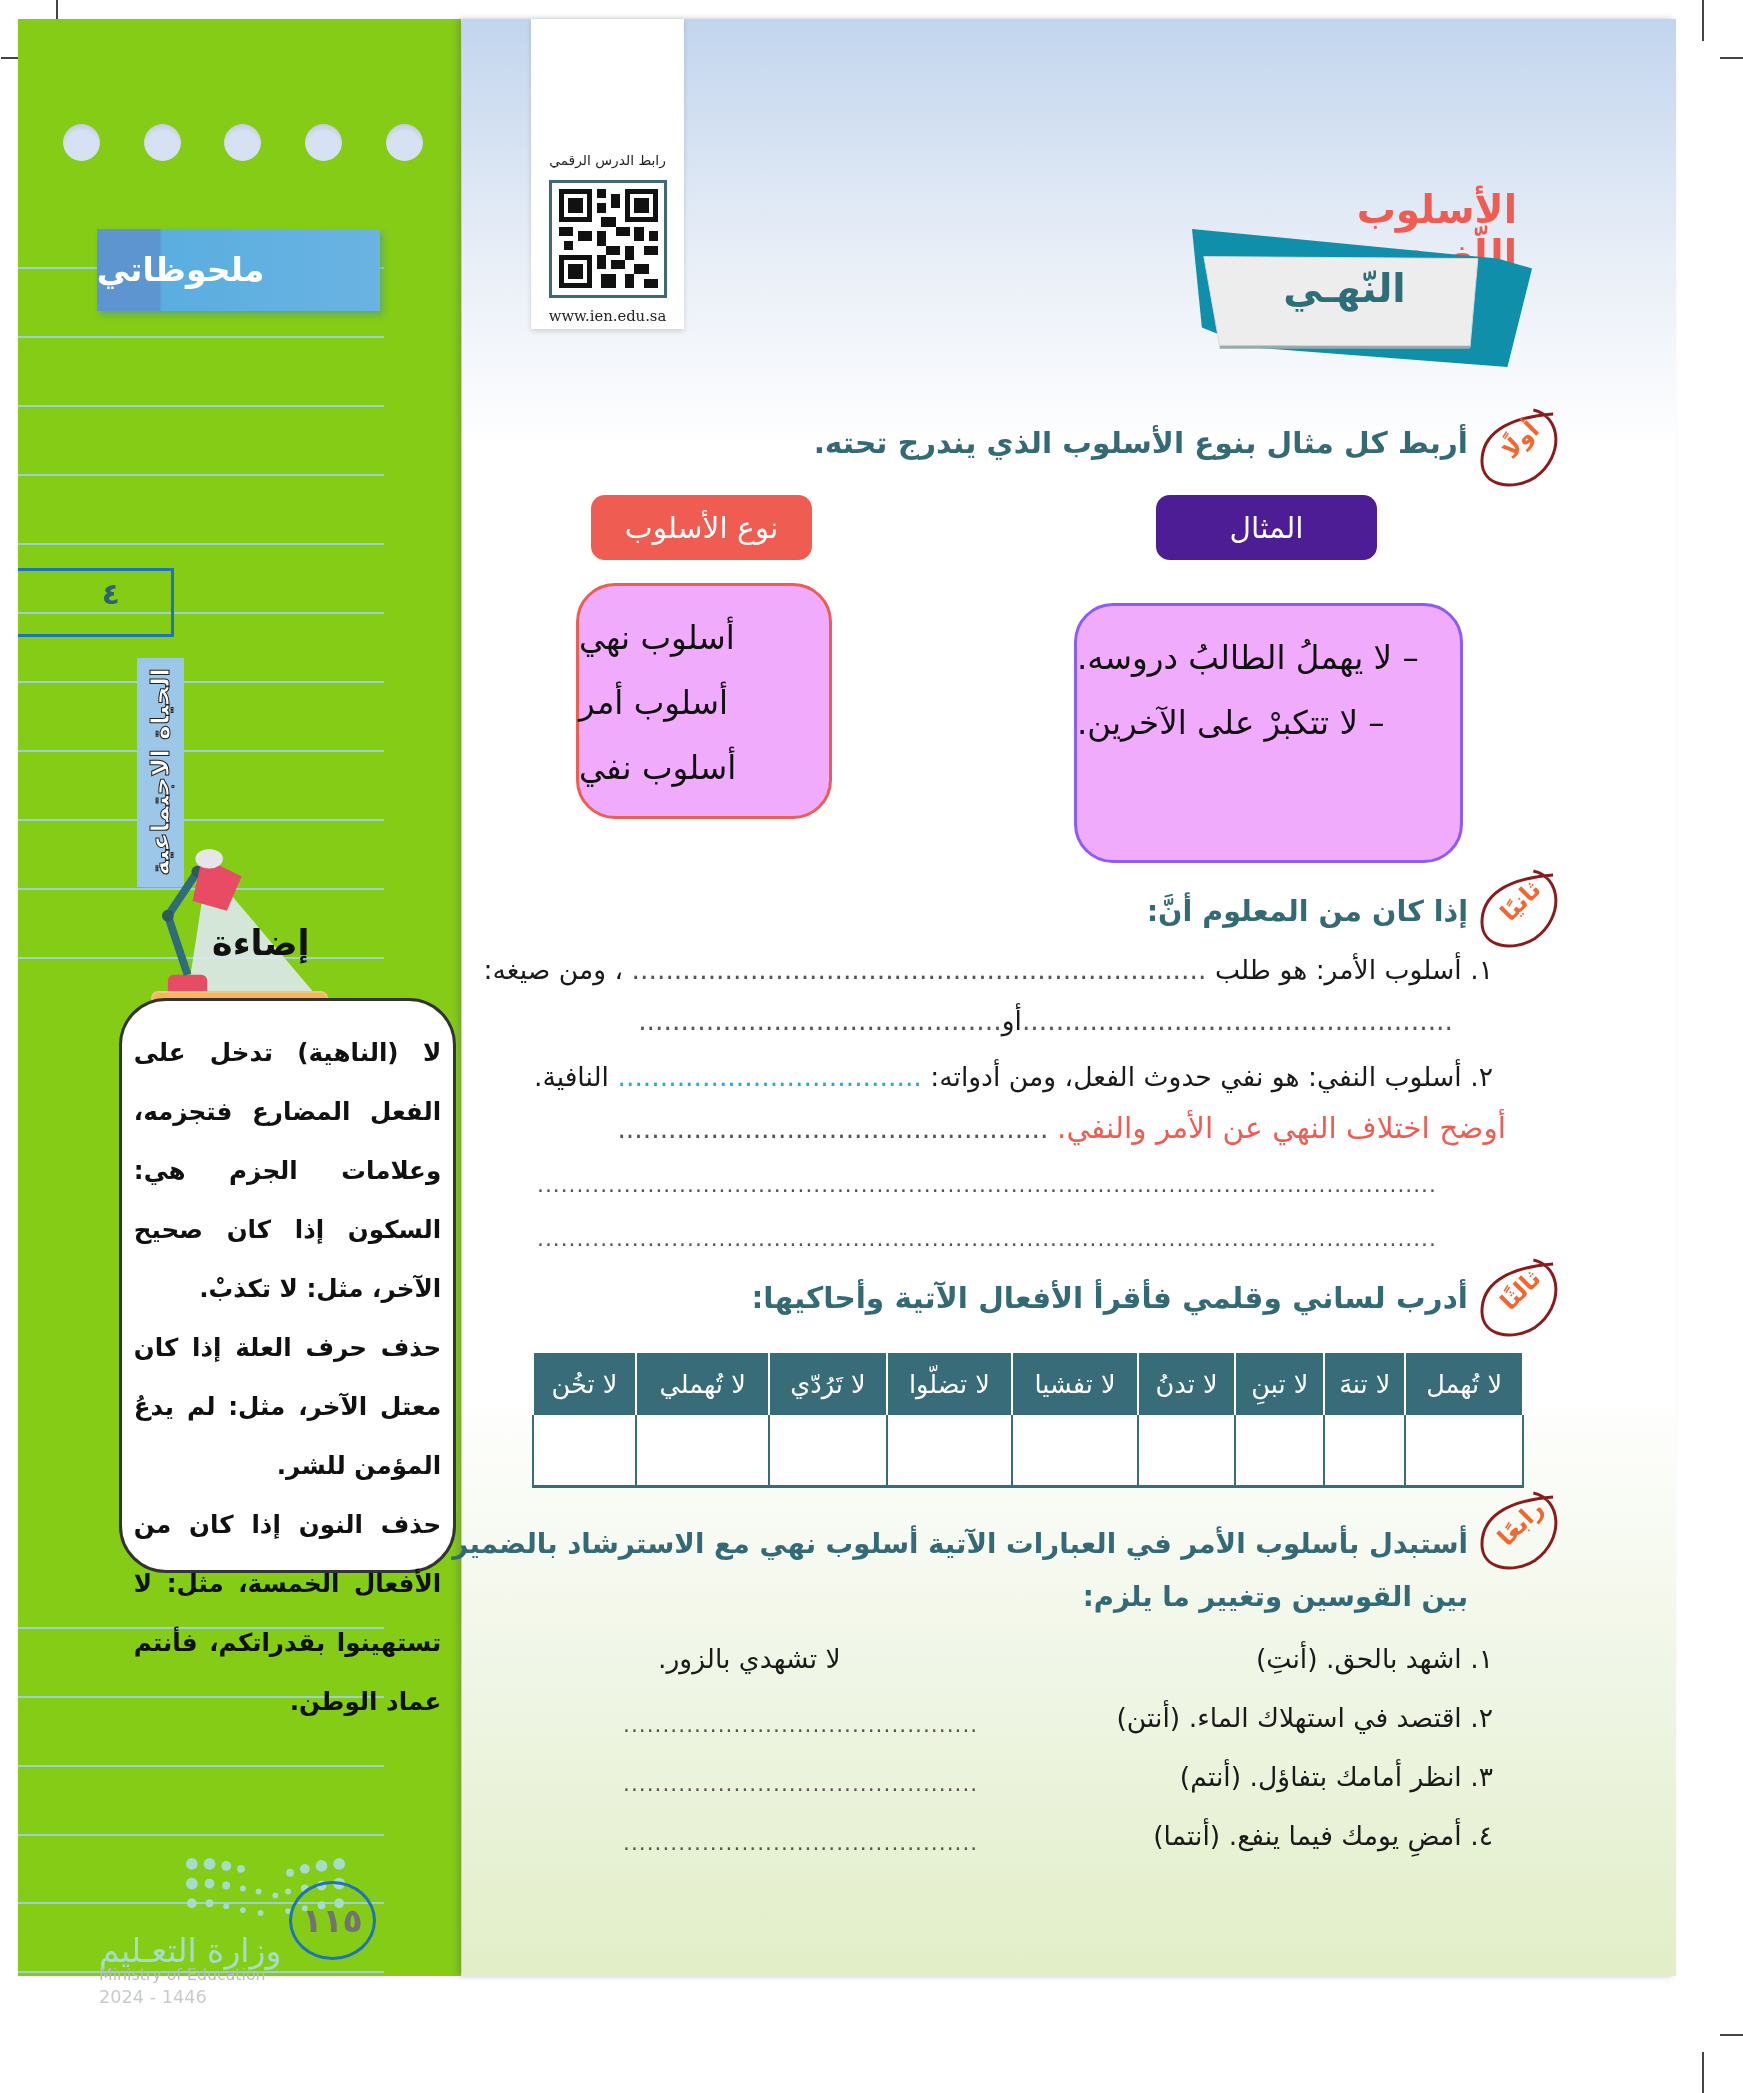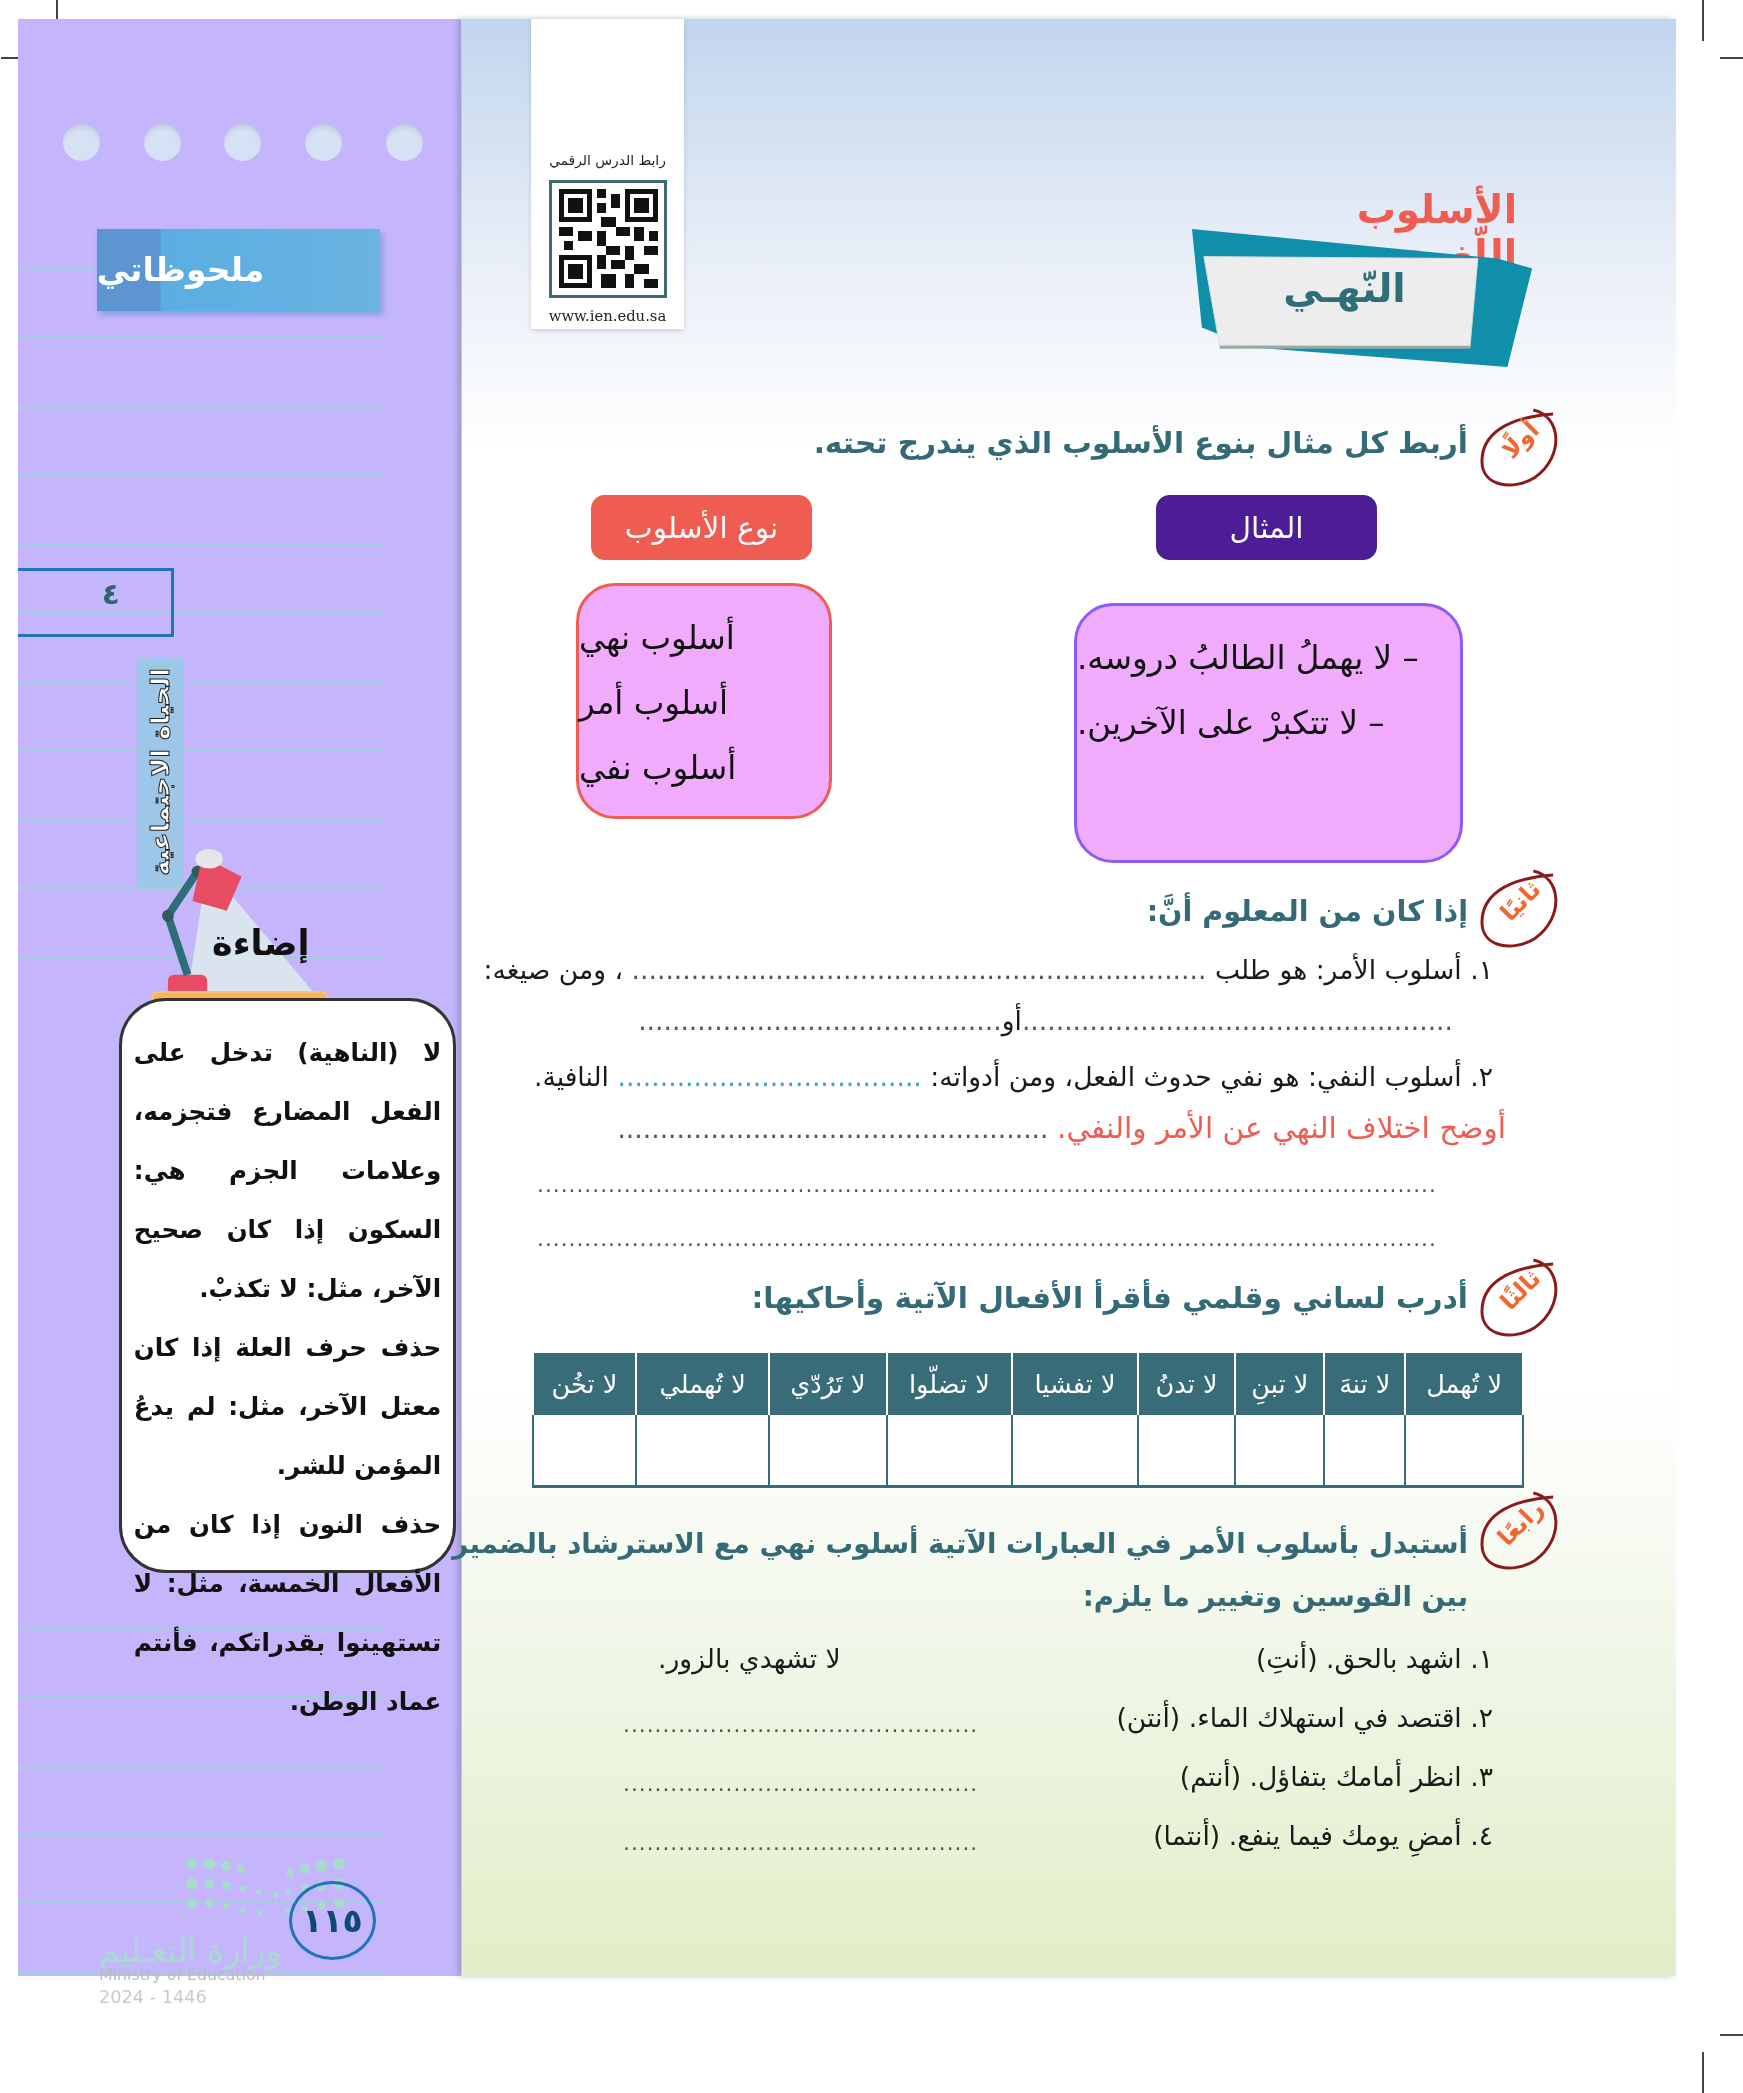--- a/index.html
+++ b/index.html
@@ -5,21 +5,21 @@
   * { box-sizing: border-box; margin: 0; padding: 0; }
   html, body { width: 1744px; height: 2093px; background: #ffffff; overflow: hidden; }
   body { position: relative; font-family: "DejaVu Sans", sans-serif; direction: rtl; }
 
   
   .crop { position: absolute; background: #444; }
 
   
   .notes {
     position: absolute; left: 17.7px; top: 18.7px; width: 443px; height: 1957px;
-    background: #c4b5fd; direction: ltr;
+    background: #84cc16; direction: ltr;
   }
   .notes .rule {
     position: absolute; left: 0; width: 366px; height: 2px; background: #9fcfd9;
   }
   .holes { position: absolute; top: 105px; left: 29.6px; width: 384px; height: 39px; }
   .hole {
     position: absolute; top: 0; width: 37px; height: 37px; border-radius: 50%;
     background: radial-gradient(circle at 50% 65%, #d6e2f3 55%, #aebbd0 100%);
   }
   .notes-tab {
@@ -71,21 +71,21 @@
     position: absolute; left: 99px; top: 1965px; font-size: 15.8px; color: #b6bcbf;
     font-family: "DejaVu Sans", sans-serif; direction: ltr;
   }
   .moe-year {
     position: absolute; left: 99px; top: 1987px; font-size: 17.7px; color: #c7cbcc; direction: ltr;
   }
   .page-circle {
     position: absolute; left: 289px; top: 1881px; width: 87px; height: 79px;
     border: 3.9px solid #1f73b9; border-radius: 50%;
     display: flex; align-items: center; justify-content: center;
-    font-size: 33px; font-weight: bold; color: #0c4a6e; direction: rtl;
+    font-size: 33px; font-weight: bold; color: #737373; direction: rtl;
   }
 
   
   .main {
     position: absolute; left: 462px; top: 18.7px; width: 1214px; height: 1957px;
     background: linear-gradient(180deg, #c2d5ee 0%, #e8eef7 12%, #ffffff 22%, #ffffff 70%, #eef5e3 86%, #e2eec7 100%);
     box-shadow: -3.9px 0 5.9px rgba(80,90,110,0.35);
   }
   .qr-card {
     position: absolute; left: 531px; top: 18.7px; width: 153px; height: 310px;

